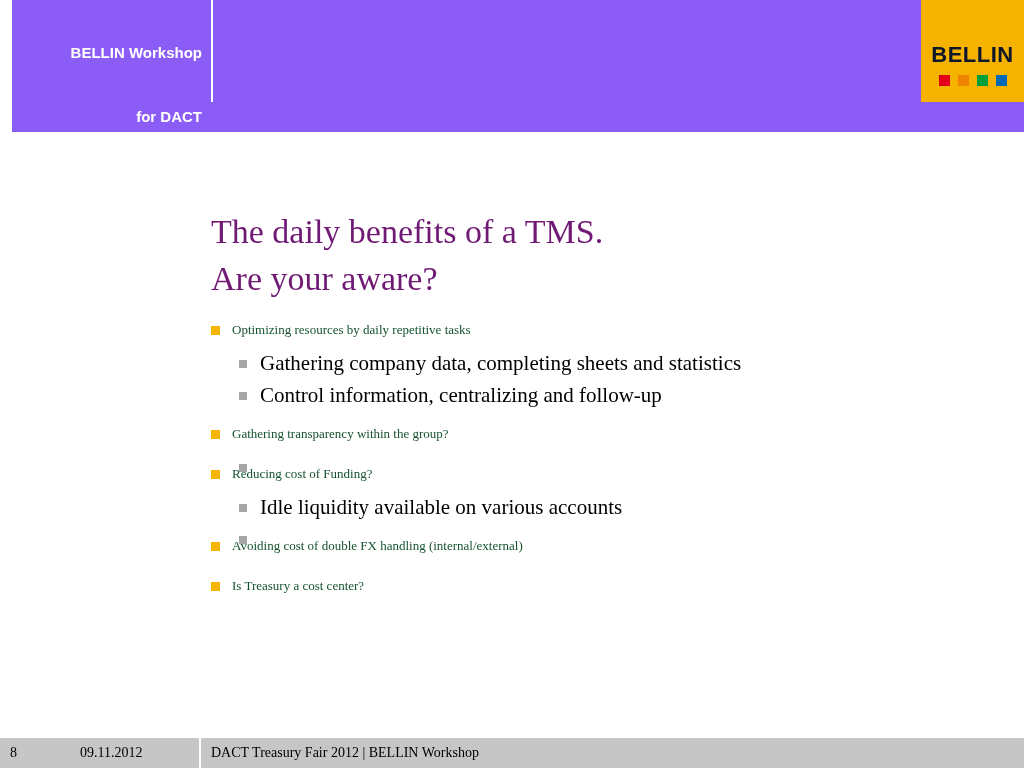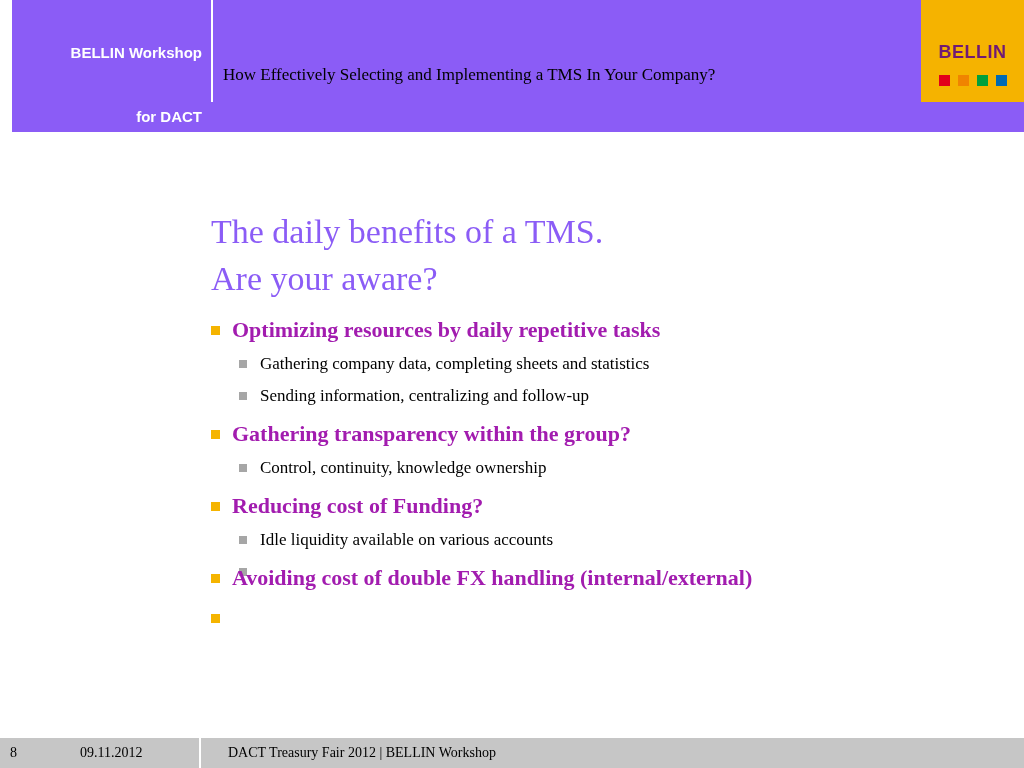--- a/index.html
+++ b/index.html
@@ -83,23 +83,23 @@
     background: #f5b300;
   }
   .logo-text {
     position: absolute;
     left: 0;
     top: 42px;
     width: 103px;
     text-align: center;
     font-family: "Liberation Sans", sans-serif;
     font-weight: bold;
-    font-size: 18px;
+    font-size: 22px;
     letter-spacing: 0.5px;
-    color: #701a75;
+    color: #0f172a;
   }
   .logo-squares {
     position: absolute;
     left: 0;
     top: 75px;
     width: 103px;
     display: flex;
     justify-content: center;
     gap: 8px;
   }
@@ -108,61 +108,61 @@
     width: 11px;
     height: 11px;
   }
 
   
   .title {
     position: absolute;
     left: 211px;
     top: 208px;
     width: 720px;
-    color: #8b5cf6;
+    color: #701a75;
     font-family: "Liberation Serif", serif;
     font-size: 34px;
     line-height: 47px;
   }
 
   
   .content {
     position: absolute;
     left: 211px;
     top: 318px;
     width: 740px;
   }
   .lvl1 {
     position: relative;
     padding-left: 21px;
     margin-top: 16px;
     font-family: "Liberation Serif", serif;
-    font-weight: bold;
-    font-size: 22px;
+    font-weight: normal;
+    font-size: 13px;
     line-height: 24px;
-    color: #a21caf;
+    color: #14532d;
   }
   .lvl1:first-child {
     margin-top: 0;
   }
   .lvl1 > .sq {
     position: absolute;
     left: 0;
     top: 8px;
     width: 9px;
     height: 9px;
     background: #f5b400;
   }
   .lvl2 {
     position: relative;
     padding-left: 49px;
     margin-top: 11px;
     font-family: "Liberation Serif", serif;
     font-weight: normal;
-    font-size: 17px;
+    font-size: 21px;
     line-height: 21px;
     color: #000000;
   }
   .lvl2 > .sq {
     position: absolute;
     left: 28px;
     top: 7px;
     width: 8px;
     height: 8px;
     background: #a6a6a6;
@@ -202,35 +202,33 @@
     top: 0;
     width: 2px;
     height: 30px;
     background: #ffffff;
   }
   .footer-text {
     position: absolute;
     left: 211px;
     top: 7px;
     white-space: nowrap;
-    margin-left: 17px;
   }
 </style>
 </head>
 <body>
 
 <div class="slide">
 
   <div class="header">
     <div class="header-left">
       <div class="l1">BELLIN Workshop</div>
       <div class="l2">for  DACT</div>
     </div>
     <div class="header-divider"></div>
-    <div class="header-title">How Effectively Selecting and Implementing a TMS In Your Company?</div>
   </div>
 
   <div class="logo-block">
     <div class="logo-text">BELLIN</div>
     <div class="logo-squares">
       <span style="background:#e2001a"></span>
       <span style="background:#f08400"></span>
       <span style="background:#00a03c"></span>
       <span style="background:#0069b4"></span>
     </div>
@@ -247,36 +245,32 @@
       <div class="lvl1">
         <span class="sq"></span>
         <span>Optimizing resources by daily repetitive tasks</span>
       </div>
       <div class="lvl2">
         <span class="sq"></span>
         <span>Gathering company data, completing sheets and statistics</span>
       </div>
       <div class="lvl2">
         <span class="sq"></span>
-        <span>Sending information, centralizing and follow-up</span>
+        <span>Control information, centralizing and follow-up</span>
       </div>
     </div>
 
     <div class="group">
       <div class="lvl1">
         <span class="sq"></span>
         <span>Gathering transparency within the group?</span>
       </div>
       <div class="lvl2">
         <span class="sq"></span>
       </div>
-      <div class="lvl2">
-        <span class="sq"></span>
-        <span>Control, continuity, knowledge ownership</span>
-      </div>
     </div>
 
     <div class="group">
       <div class="lvl1">
         <span class="sq"></span>
         <span>Reducing cost of Funding?</span>
       </div>
       <div class="lvl2">
         <span class="sq"></span>
         <span>Idle liquidity available on various accounts</span>
@@ -289,20 +283,21 @@
     <div class="group">
       <div class="lvl1">
         <span class="sq"></span>
         <span>Avoiding cost of double FX handling (internal/external)</span>
       </div>
     </div>
 
     <div class="group">
       <div class="lvl1">
         <span class="sq"></span>
+        <span>Is Treasury a cost center?</span>
       </div>
     </div>
 
   </div>
 
   <div class="footer">
     <div class="footer-page">8</div>
     <div class="footer-date">09.11.2012</div>
     <div class="footer-sep"></div>
     <div class="footer-text">DACT Treasury Fair 2012  | BELLIN Workshop</div>

